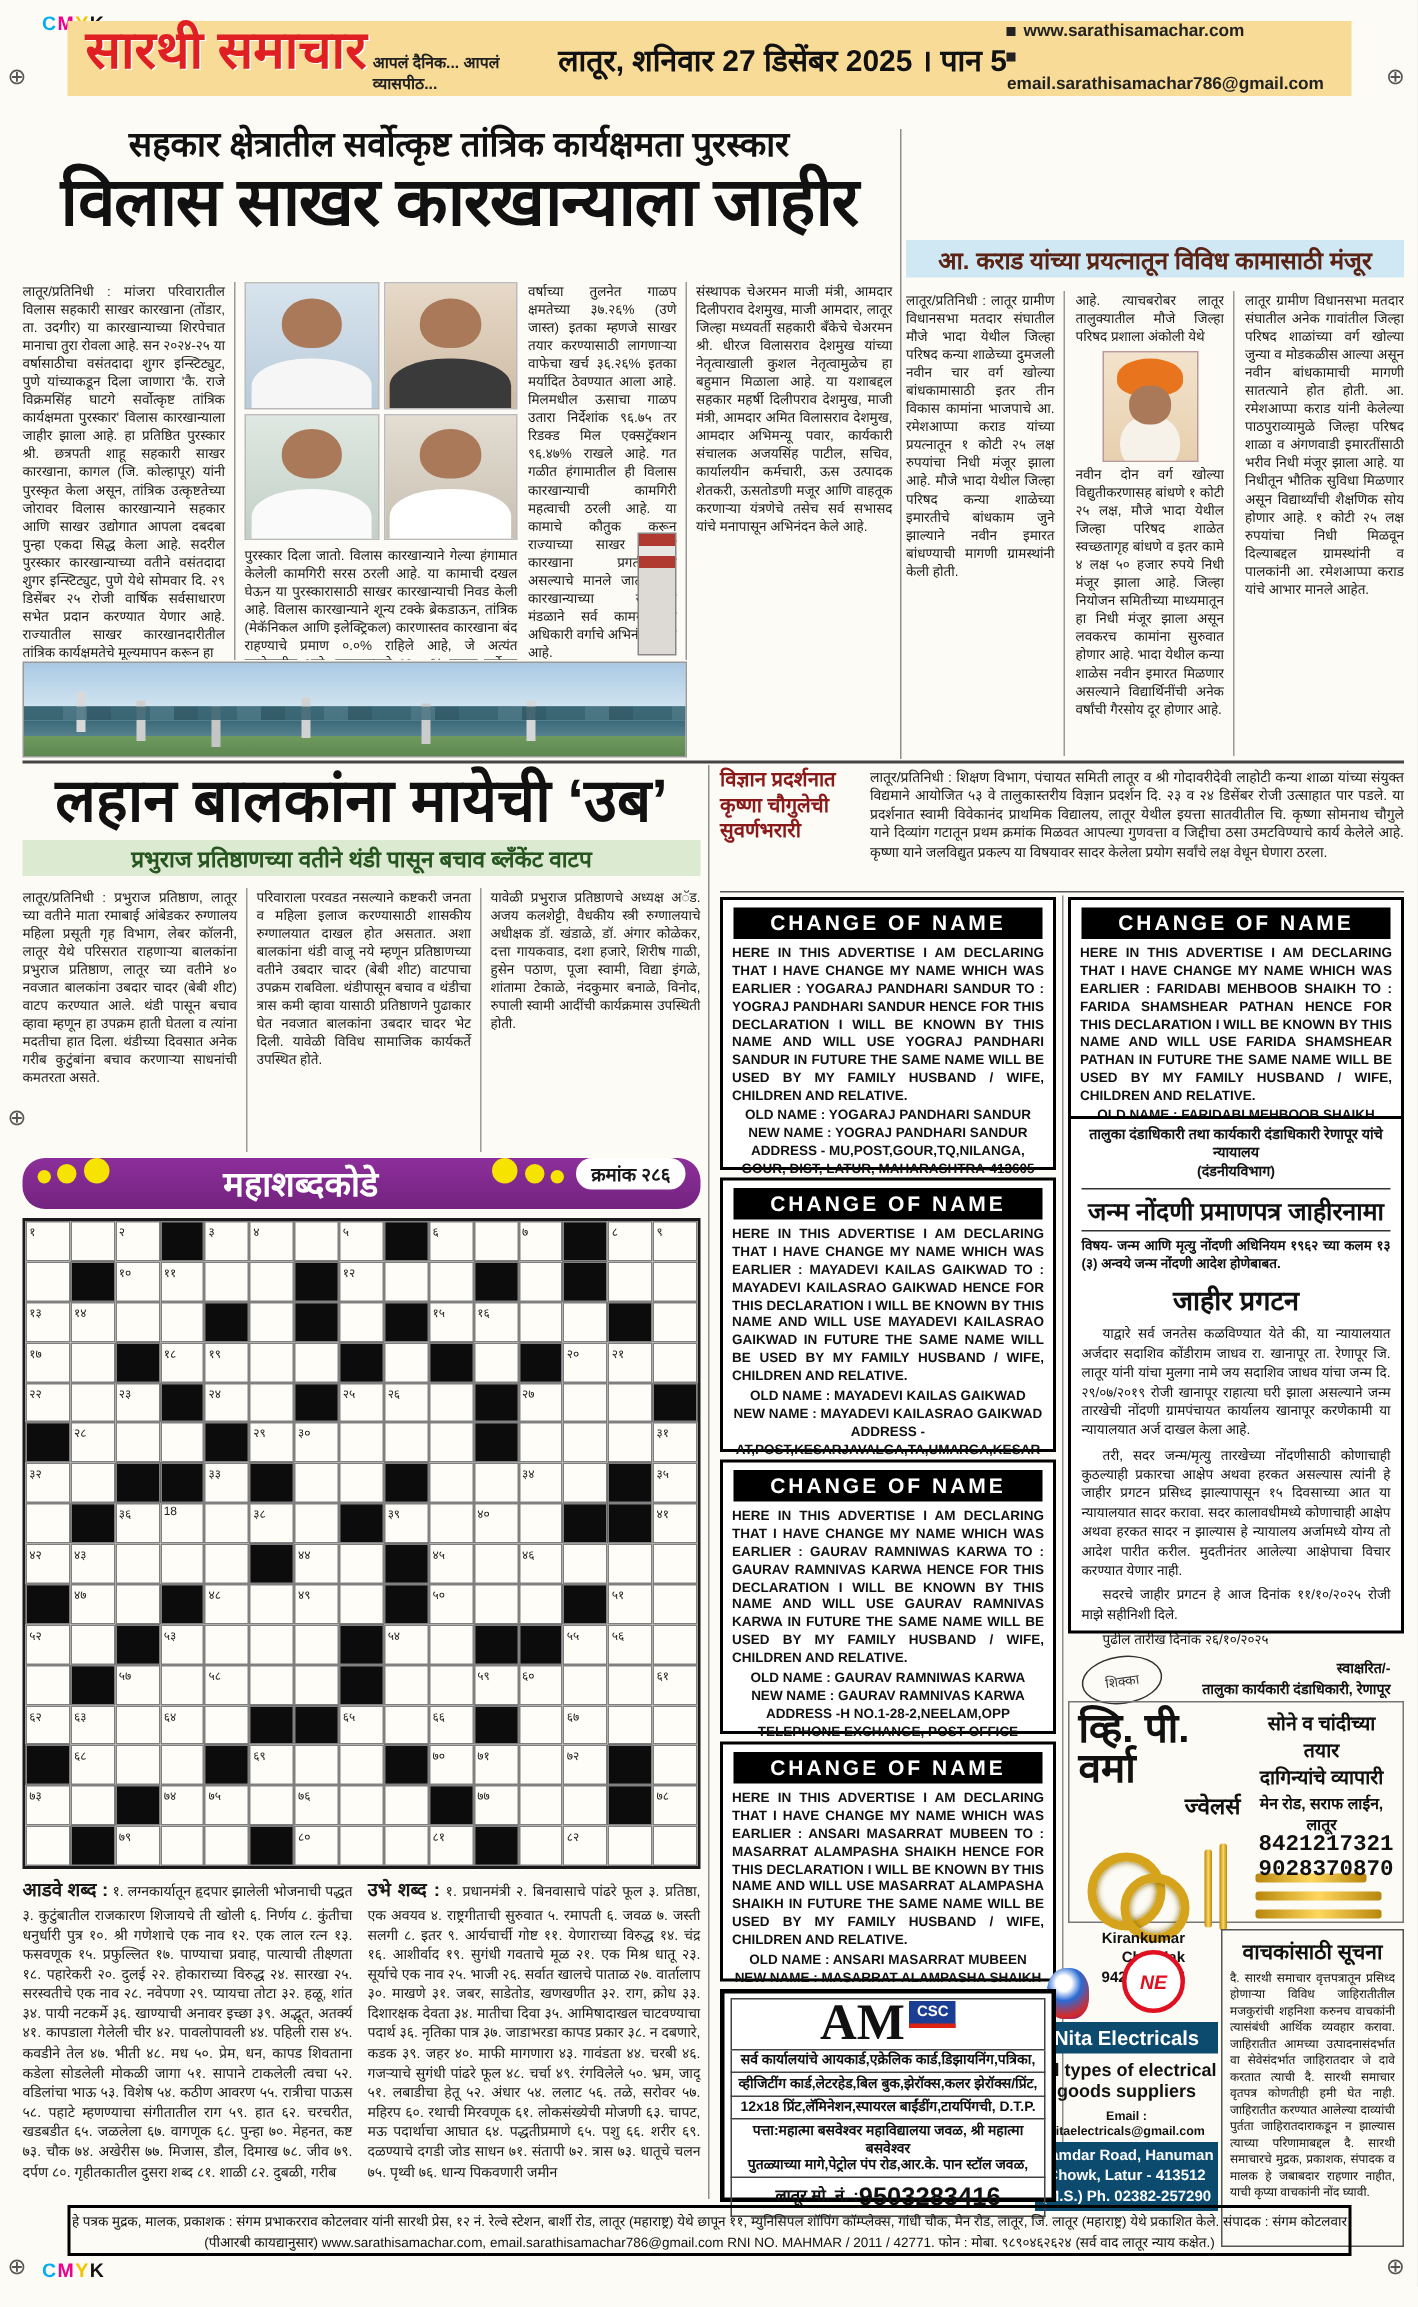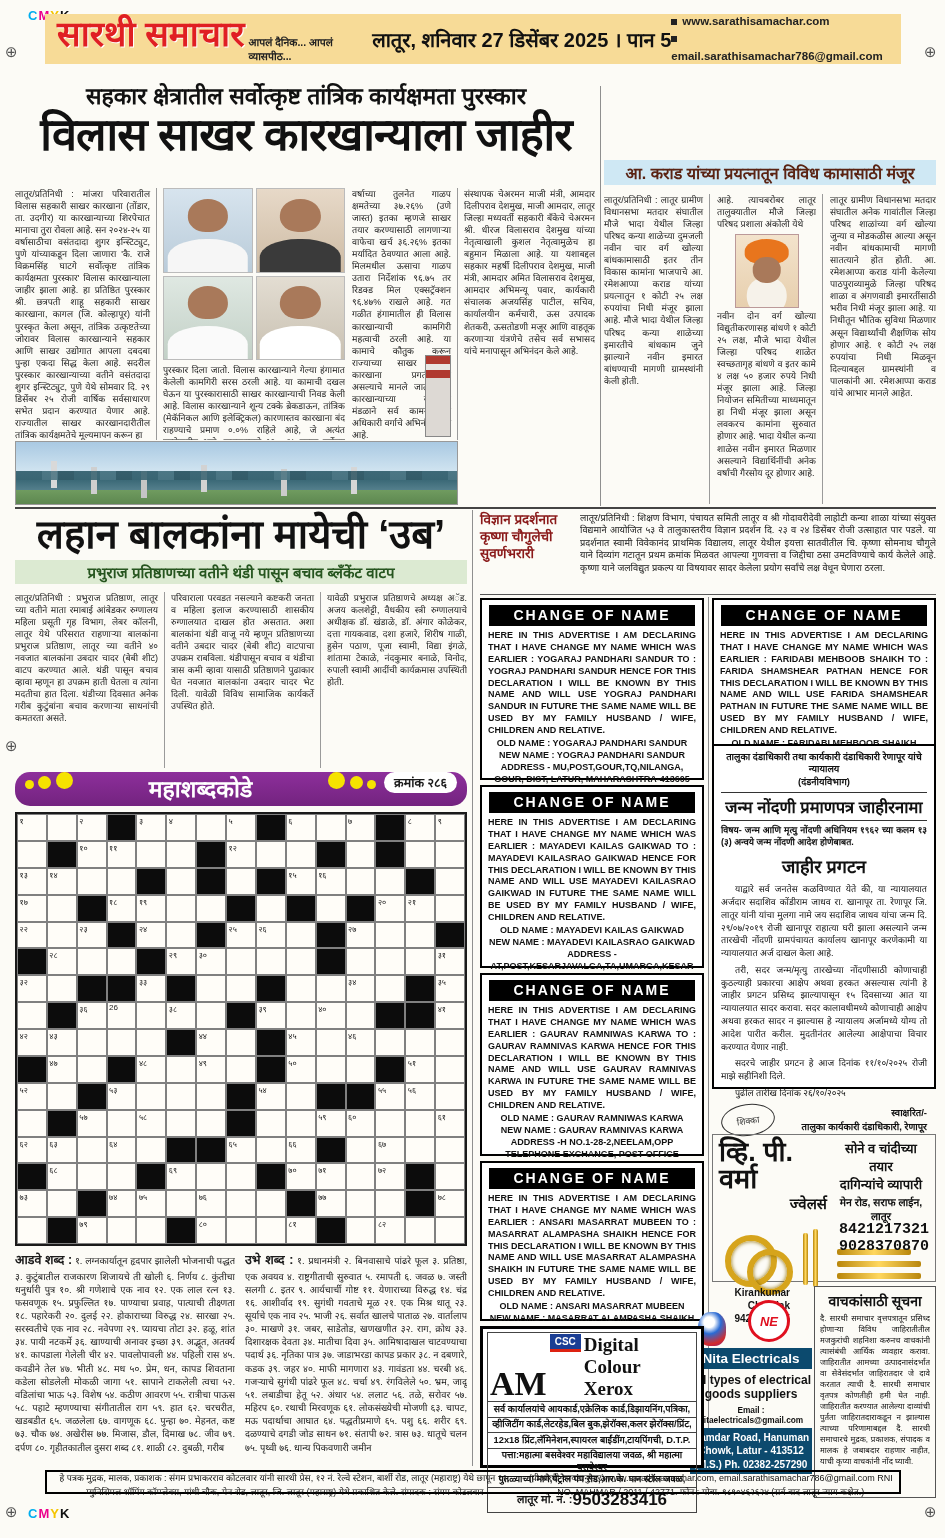--- a/index.html
+++ b/index.html
@@ -258,21 +258,20 @@
 
   <div class="abs" style="left:814px;top:1286px;width:122px;height:212px;border:1px solid #555;padding:4px 5px;box-sizing:border-box">
     <div style="text-align:center;font-size:14px;font-weight:800;margin-bottom:3px">वाचकांसाठी सूचना</div>
     <div style="font-size:8px;line-height:1.38;text-align:justify;overflow:hidden;height:178px">दै. सारथी समाचार वृत्तपत्रातून प्रसिध्द होणाऱ्या विविध जाहिरातीतील मजकुरांची शहनिशा करुनच वाचकांनी त्यासंबंधी आर्थिक व्यवहार करावा. जाहिरातीत आमच्या उत्पादनासंदर्भात वा सेवेसंदर्भात जाहिरातदार जे दावे करतात त्याची दै. सारथी समाचार वृतपत्र कोणतीही हमी घेत नाही. जाहिरातीत करण्यात आलेल्या दाव्यांची पुर्तता जाहिरातदाराकडून न झाल्यास त्याच्या परिणामाबद्दल दै. सारथी समाचारचे मुद्रक, प्रकाशक, संपादक व मालक हे जबाबदार राहणार नाहीत, याची कृप्या वाचकांनी नोंद घ्यावी.</div>
   </div>
 
   <div class="abs xerox" style="left:480px;top:1326px;width:224px;height:142px">
     <div style="display:flex;align-items:flex-end;justify-content:center;gap:3px;border:1px solid #444;padding:1px 2px">
       <span class="xerox-brand" style="font-size:34px;line-height:.9">AM</span>
       <span style="background:#1b3e94;color:#fff;font-size:10px;font-weight:800;padding:2px 5px;border-bottom:3px solid #d21;align-self:flex-start">CSC</span>
-      <span class="xerox-brand" style="font-size:19px">Digital Colour Xerox</span>
     </div>
     <div class="x-line">सर्व कार्यालयांचे आयकार्ड,एक्रेलिक कार्ड,डिझायनिंग,पत्रिका,</div>
     <div class="x-line">व्हीजिटींग कार्ड,लेटरहेड,बिल बुक,झेरॉक्स,कलर झेरॉक्स/प्रिंट,</div>
     <div class="x-line">12x18 प्रिंट,लॅमिनेशन,स्पायरल बाईंडींग,टायपिंगची, D.T.P.</div>
     <div class="x-line"><span>पत्ता:महात्मा बसवेश्वर महाविद्यालया जवळ, श्री महात्मा बसवेश्वर</span><br><span>पुतळ्याच्या मागे,पेट्रोल पंप रोड,आर.के. पान स्टॉल जवळ,</span></div>
     <div class="x-line" style="display:flex;align-items:center;justify-content:center;gap:0">
       <span style="font-size:11px;font-weight:800">लातूर मो. नं. :</span>
       <span style="font-size:17px;font-weight:800">9503283416</span>
     </div>
   </div>
@@ -459,21 +458,21 @@
       <div class="cw-cell black"></div>
       <div class="cw-cell">
         <span class="cw-num">३५</span>
       </div>
       <div class="cw-cell"></div>
       <div class="cw-cell black"></div>
       <div class="cw-cell">
         <span class="cw-num">३६</span>
       </div>
       <div class="cw-cell">
-        <span class="cw-num">26</span>
+        <span class="cw-num">18</span>
       </div>
       <div class="cw-cell"></div>
       <div class="cw-cell">
         <span class="cw-num">३८</span>
       </div>
       <div class="cw-cell"></div>
       <div class="cw-cell black"></div>
       <div class="cw-cell">
         <span class="cw-num">३९</span>
       </div>
@@ -693,18 +692,18 @@
 
   <div class="abs clues" style="left:15px;top:1252px;width:220px;height:212px">
     <span class="clue-lead">आडवे शब्द :</span>
     <span>१. लग्नकार्यातून हृदपार झालेली भोजनाची पद्धत ३. कुटुंबातील राजकारण शिजायचे ती खोली ६. निर्णय ८. कुंतीचा धनुर्धारी पुत्र १०. श्री गणेशाचे एक नाव १२. एक लाल रत्न १३. फसवणूक १५. प्रफुल्लित १७. पाण्याचा प्रवाह, पात्याची तीक्ष्णता १८. पहारेकरी २०. दुलई २२. होकाराच्या विरुद्ध २४. सारखा २५. सरस्वतीचे एक नाव २८. नवेपणा २९. प्यायचा तोटा ३२. हळू, शांत ३४. पायी नटकर्मे ३६. खाण्याची अनावर इच्छा ३९. अद्भूत, अतर्क्य ४१. कापडाला गेलेली चीर ४२. पावलोपावली ४४. पहिली रास ४५. कवडीने तेल ४७. भीती ४८. मध ५०. प्रेम, धन, कापड शिवताना कडेला सोडलेली मोकळी जागा ५१. सापाने टाकलेली त्वचा ५२. वडिलांचा भाऊ ५३. विशेष ५४. कठीण आवरण ५५. रात्रीचा पाऊस ५८. पहाटे म्हणण्याचा संगीतातील राग ५९. हात ६२. चरचरीत, खडबडीत ६५. जळलेला ६७. वागणूक ६८. पुन्हा ७०. मेहनत, कष्ट ७३. चौक ७४. अखेरीस ७७. मिजास, डौल, दिमाख ७८. जीव ७९. दर्पण ८०. गृहीतकातील दुसरा शब्द ८१. शाळी ८२. दुबळी, गरीब</span>
   </div>
   <div class="abs clues" style="left:245px;top:1252px;width:222px;height:212px">
     <span class="clue-lead">उभे शब्द :</span>
     <span>१. प्रधानमंत्री २. बिनवासाचे पांढरे फूल ३. प्रतिष्ठा, एक अवयव ४. राष्ट्रगीताची सुरुवात ५. रमापती ६. जवळ ७. जस्ती सलगी ८. इतर ९. आर्यचार्ची गोष्ट ११. येणाराच्या विरुद्ध १४. चंद्र १६. आशीर्वाद १९. सुगंधी गवताचे मूळ २१. एक मिश्र धातू २३. सूर्याचे एक नाव २५. भाजी २६. सर्वात खालचे पाताळ २७. वार्तालाप ३०. माखणे ३१. जबर, साडेतोड, खणखणीत ३२. राग, क्रोध ३३. दिशारक्षक देवता ३४. मातीचा दिवा ३५. आमिषादाखल चाटवण्याचा पदार्थ ३६. नृतिका पात्र ३७. जाडाभरडा कापड प्रकार ३८. न दबणारे, कडक ३९. जहर ४०. माफी मागणारा ४३. गावंडता ४४. चरबी ४६. गजऱ्याचे सुगंधी पांढरे फूल ४८. चर्चा ४९. रंगविलेले ५०. भ्रम, जादू ५१. लबाडीचा हेतू ५२. अंधार ५४. ललाट ५६. तळे, सरोवर ५७. महिरप ६०. रथाची मिरवणूक ६१. लोकसंख्येची मोजणी ६३. चापट, मऊ पदार्थाचा आघात ६४. पद्धतीप्रमाणे ६५. पशु ६६. शरीर ६९. दळण्याचे दगडी जोड साधन ७१. संतापी ७२. त्रास ७३. धातूचे चलन ७५. पृथ्वी ७६. धान्य पिकवणारी जमीन</span>
   </div>
 
-  <div class="abs" style="left:45px;top:1470px;width:856px;height:24px;border:2px solid #000;display:flex;flex-direction:row;justify-content:flex-end;text-align:center;font-size:9px;line-height:1.5;box-sizing:border-box">
+  <div class="abs" style="left:45px;top:1470px;width:856px;height:34px;border:2px solid #000;display:flex;flex-direction:column;justify-content:flex-end;text-align:center;font-size:9px;line-height:1.5;box-sizing:border-box">
     <div>हे पत्रक मुद्रक, मालक, प्रकाशक : संगम प्रभाकरराव कोटलवार यांनी सारथी प्रेस, १२ नं. रेल्वे स्टेशन, बार्शी रोड, लातूर (महाराष्ट्र) येथे छापून ११, म्युनिसिपल शॉपिंग कॉम्प्लेक्स, गांधी चौक, मेन रोड, लातूर, जि. लातूर (महाराष्ट्र) येथे प्रकाशित केले. संपादक : संगम कोटलवार</div>
     <div>(पीआरबी कायद्यानुसार) www.sarathisamachar.com, email.sarathisamachar786@gmail.com RNI NO. MAHMAR / 2011 / 42771. फोन : मोबा. ९८९०४६२६२४ (सर्व वाद लातूर न्याय कक्षेत.)</div>
   </div>
 
 </div>
 
 </body></html>

